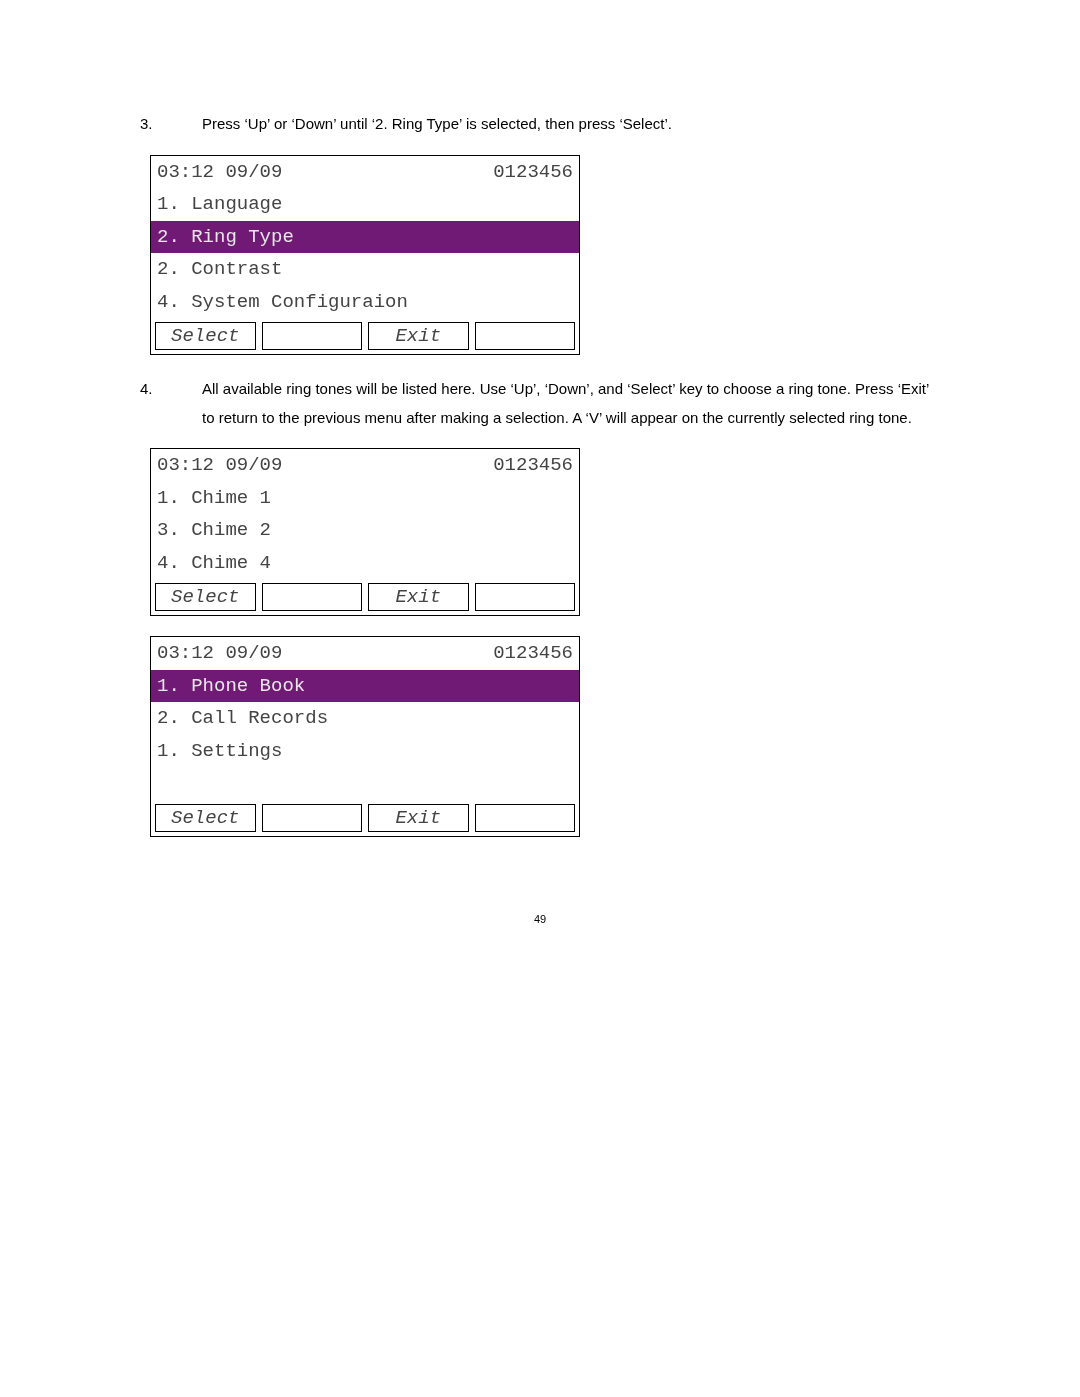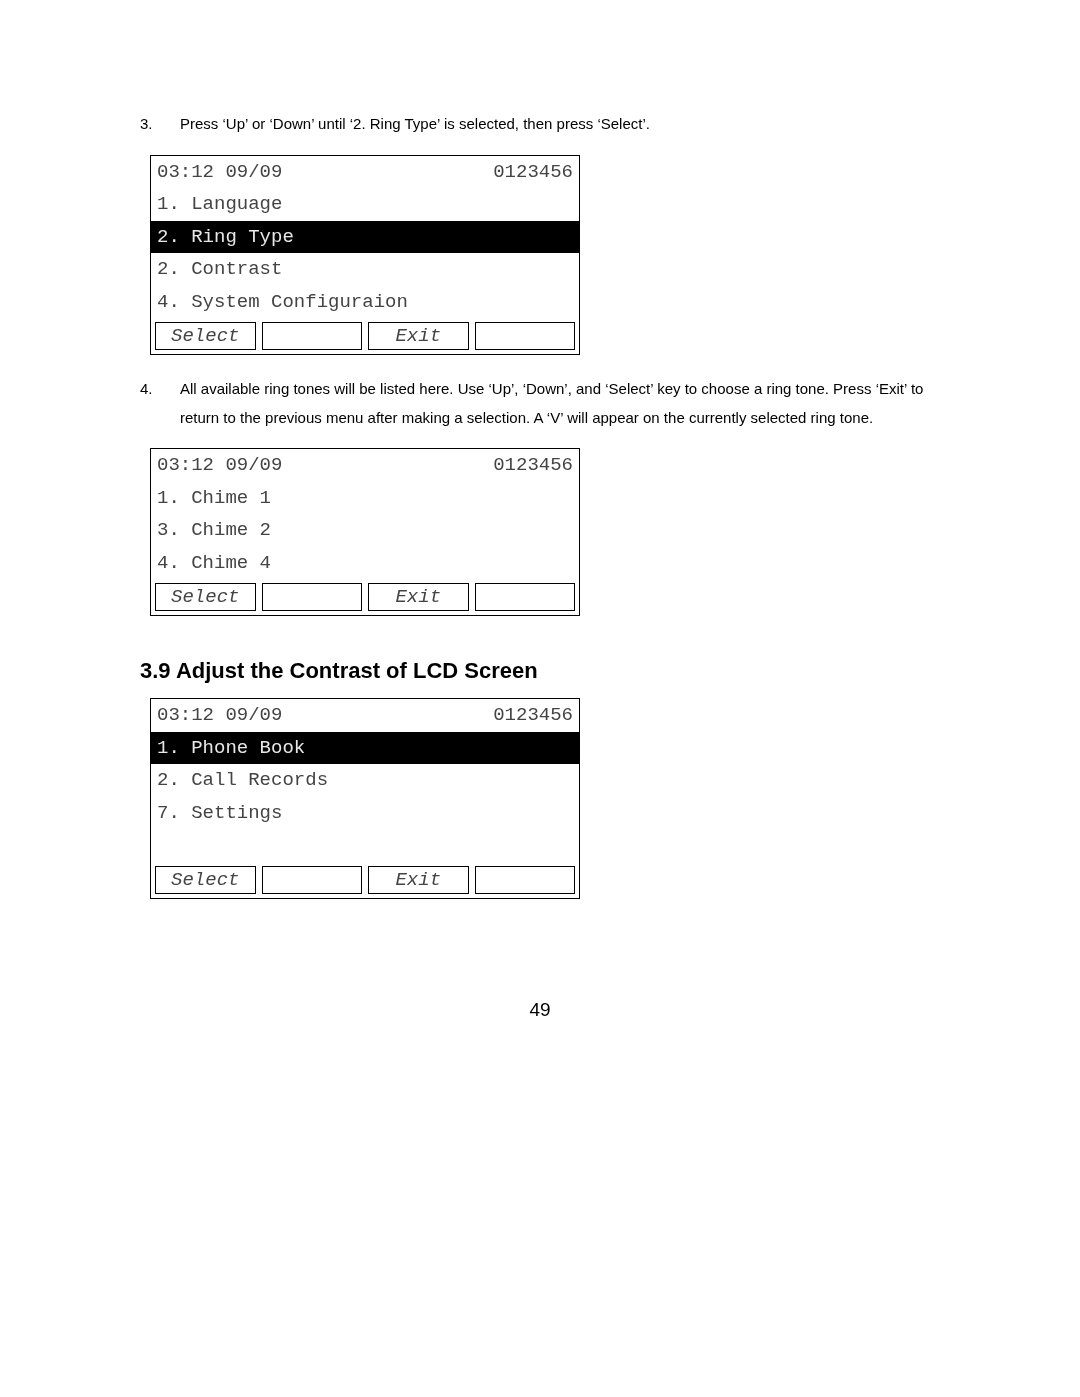--- a/index.html
+++ b/index.html
@@ -19,20 +19,21 @@
     align-items: flex-start;
     margin-bottom: 16px;
     line-height: 1.9;
   }
   .step-num {
     width: 40px;
     flex: 0 0 40px;
   }
   .step-text {
     flex: 1;
+    margin-left: 22px;
   }
   .inline-step {
     line-height: 1.9;
     margin: 4px 0 16px 0;
   }
   h2.section-heading {
     font-size: 22px;
     font-weight: bold;
     margin: 42px 0 4px 0;
   }
@@ -51,21 +52,21 @@
     padding: 2px 6px;
     line-height: 1.5;
     white-space: pre;
     gap: 44px;
   }
   .screen-header {
     display: flex;
     justify-content: space-between;
   }
   .screen-line-sel {
-    background: #000000;
+    background: #701a75;
     color: #e7e7e7;
   }
   .soft-row {
     display: flex;
     gap: 6px;
     padding: 4px 4px 4px 4px;
   }
   .soft {
     flex: 1;
     border: 1px solid #000;
@@ -74,22 +75,22 @@
     min-height: 24px;
     font-family: "Courier New", Courier, monospace;
     font-size: 19px;
     color: #444;
     box-sizing: border-box;
     font-style: italic;
   }
 
   .page-num {
     text-align: center;
-    margin-top: 100px;
-    font-size: 19px;
+    margin-top: 76px;
+    font-size: 11px;
   }
 </style>
 </head>
 <body>
 
 <div class="page">
 
   <div class="step">
     <div class="step-num">3.</div>
     <div class="step-text">Press ‘Up’ or ‘Down’ until ‘2. Ring Type’ is selected, then press ‘Select’.</div>
@@ -126,30 +127,29 @@
     <div class="screen-line">3. Chime 2</div>
     <div class="screen-line">4. Chime 4</div>
     <div class="soft-row">
       <div class="soft">Select</div>
       <div class="soft"></div>
       <div class="soft">Exit</div>
       <div class="soft"></div>
     </div>
   </div>
 
-  <h2 class="section-heading">3.9 Adjust the Contrast of LCD Screen</h2>
 
   <div class="screen">
     <div class="screen-header">
       <span>03:12 09/09</span>
       <span>0123456</span>
     </div>
     <div class="screen-line-sel">1. Phone Book</div>
     <div class="screen-line">2. Call Records</div>
-    <div class="screen-line">7. Settings</div>
+    <div class="screen-line">1. Settings</div>
     <div class="screen-line"> </div>
     <div class="soft-row">
       <div class="soft">Select</div>
       <div class="soft"></div>
       <div class="soft">Exit</div>
       <div class="soft"></div>
     </div>
   </div>
 
   <div class="page-num">49</div>

